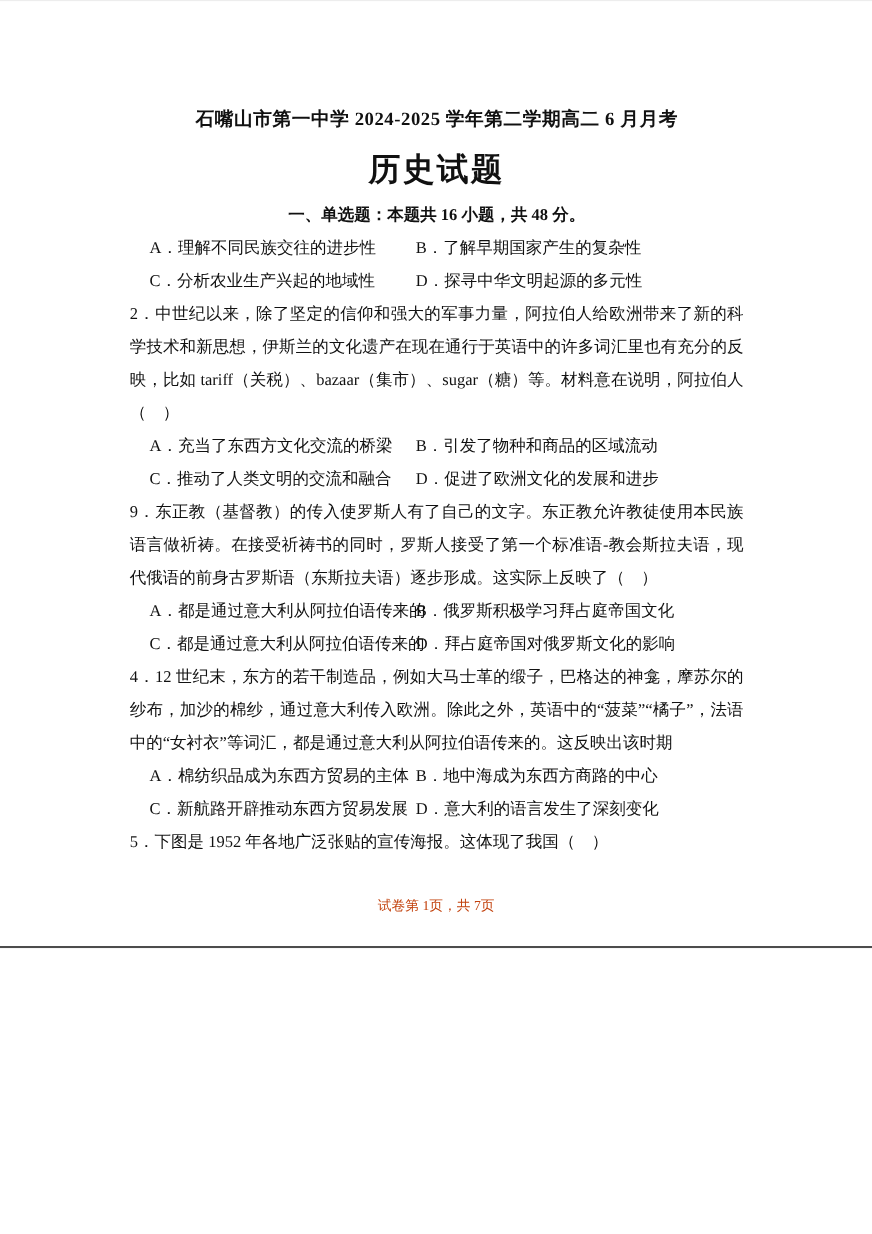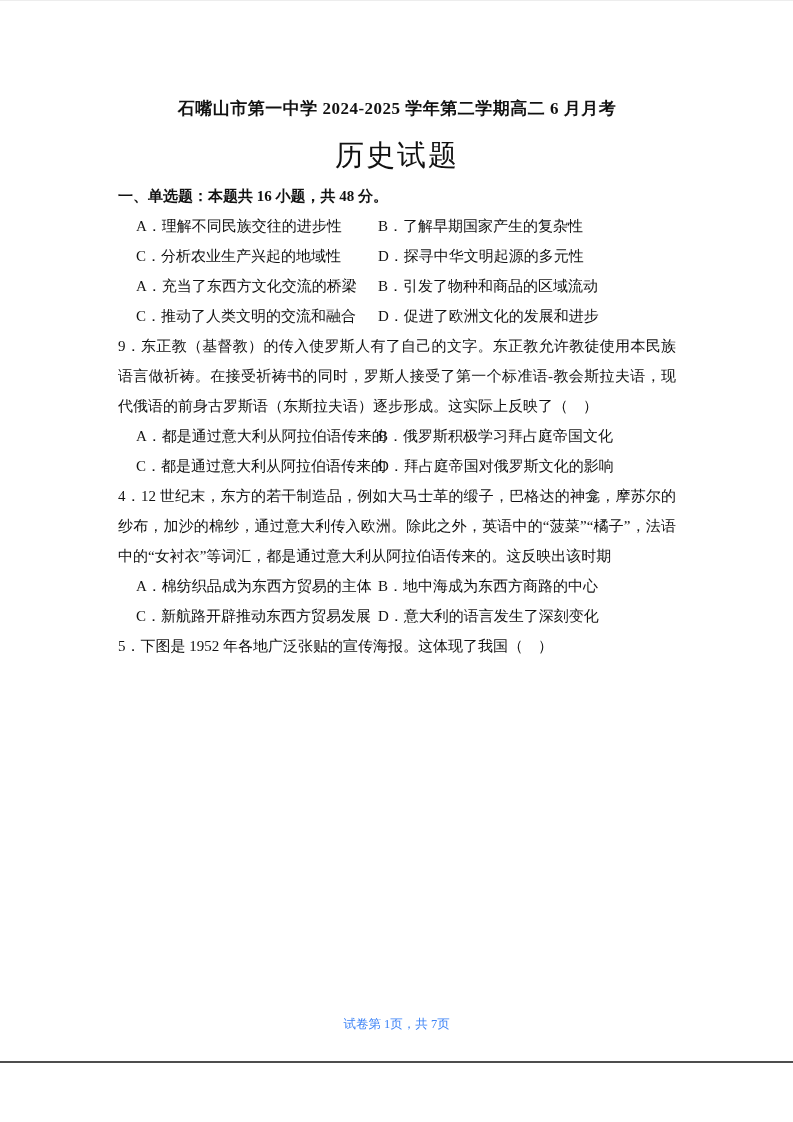--- a/index.html
+++ b/index.html
@@ -3,21 +3,21 @@
 <meta charset="utf-8">
 <style>
   html, body {
     margin: 0;
     padding: 0;
     background: #ffffff;
   }
   .page {
     position: relative;
     width: 793px;
-    height: 1063px;
+    height: 862px;
     margin: 0 auto;
     box-sizing: border-box;
     background: #ffffff;
     color: #111111;
     font-family: "Liberation Serif", "DejaVu Serif", serif;
     font-size: 15px;
     border-top: 1px solid #ededed;
     border-bottom: 2px solid #4d4d4d;
     overflow: hidden;
   }
@@ -32,26 +32,27 @@
     font-weight: bold;
     letter-spacing: 0.5px;
     white-space: nowrap;
   }
   .subject-heading {
     margin: 14px 0 6px 0;
     text-align: center;
     font-family: "Liberation Sans", "DejaVu Sans", sans-serif;
     font-size: 29px;
     line-height: 40px;
-    font-weight: normal;
+    font-weight: bold;
     letter-spacing: 2px;
   }
   .section-heading {
     font-weight: bold;
     line-height: 30px;
+    text-align: center;
   }
   .question { margin: 0; }
   .stem {
     margin: 0;
     line-height: 30px;
     text-align: justify;
   }
   .options { margin: 0; }
   .option-row {
     display: grid;
@@ -60,21 +61,21 @@
     line-height: 30px;
   }
   .option { white-space: nowrap; }
   .page-footer {
     position: absolute;
     left: 0;
     bottom: 28px;
     width: 100%;
     text-align: center;
     font-size: 12.5px;
-    color: #3b82f6;
+    color: #c2410c;
   }
 </style>
 </head>
 <body>
 
 <div class="page">
   <div class="content">
     <div class="doc-title">石嘴山市第一中学 2024-2025 学年第二学期高二 6 月月考</div>
     <div class="subject-heading">历史试题</div>
     <div class="section-heading">一、单选题：本题共 16 小题，共 48 分。</div>
@@ -86,20 +87,21 @@
               <span class="option">B．了解早期国家产生的复杂性</span>
             </div>
             <div class="option-row">
               <span class="option">C．分析农业生产兴起的地域性</span>
               <span class="option">D．探寻中华文明起源的多元性</span>
             </div>
           </div>
   </div>
 
   <div class="question">
+    <p class="stem">2．中世纪以来，除了坚定的信仰和强大的军事力量，阿拉伯人给欧洲带来了新的科学技术和新思想，伊斯兰的文化遗产在现在通行于英语中的许多词汇里也有充分的反映，比如 tariff（关税）、bazaar（集市）、sugar（糖）等。材料意在说明，阿拉伯人（　）</p>
     <div class="options">
             <div class="option-row">
               <span class="option">A．充当了东西方文化交流的桥梁</span>
               <span class="option">B．引发了物种和商品的区域流动</span>
             </div>
             <div class="option-row">
               <span class="option">C．推动了人类文明的交流和融合</span>
               <span class="option">D．促进了欧洲文化的发展和进步</span>
             </div>
           </div>

